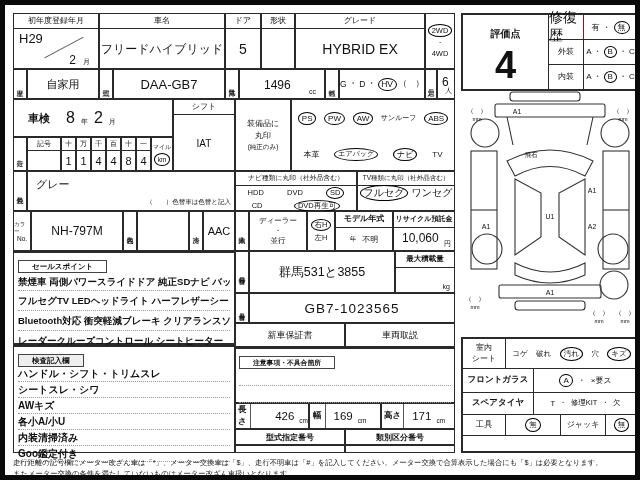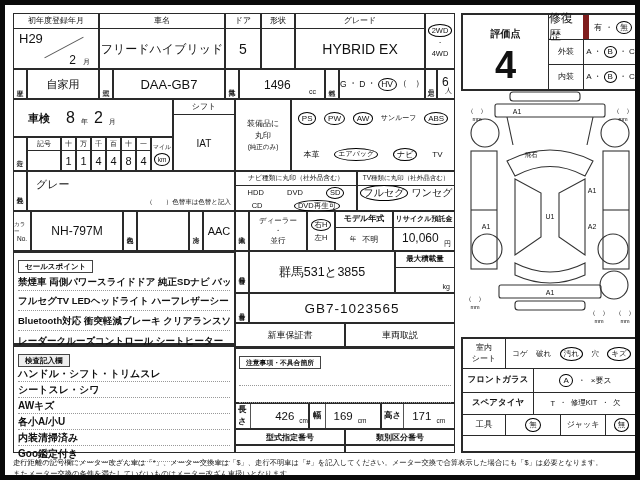--- a/index.html
+++ b/index.html
@@ -6,21 +6,21 @@
   #sheet{position:relative;width:640px;height:480px;background:#fff;border:5px solid #0a0a0a;box-sizing:border-box;
          font-family:"Liberation Sans","DejaVu Sans",sans-serif;color:#111;overflow:hidden;}
   .cell{position:absolute;box-sizing:border-box;border:1px solid #2a2a2a;background:#fff;}
   .nob{border:none;}
   .b2{border-width:2px;}
   .hd{font-size:8px;text-align:center;border-bottom:1px solid #2a2a2a;line-height:13px;height:14px;overflow:hidden;white-space:nowrap;}
   .val{display:flex;align-items:center;justify-content:center;font-size:12px;}
   .vlab{writing-mode:vertical-rl;text-orientation:upright;font-size:7px;letter-spacing:0px;display:flex;align-items:center;justify-content:center;line-height:1;}
   .circ{display:inline-flex;align-items:center;justify-content:center;border:1.4px solid #000;border-radius:50%;min-width:13px;min-height:13px;padding:0 3px;box-sizing:border-box;}
   .dline{border-bottom:1px dotted #999;}
-  .tag{display:inline-block;border:1px solid #444;background:#eee;font-size:7.5px;font-weight:bold;padding:0 6px;line-height:11px;}
+  .tag{display:inline-block;border:1px solid #444;background:#eee;font-size:7.5px;font-weight:bold;padding:0 13px;line-height:11px;}
   .tiny{font-size:7px;}
   svg text{font-family:"Liberation Sans","DejaVu Sans",sans-serif;}
   .flexc{display:flex;flex-direction:column;align-items:center;justify-content:center;}
   .flexr{display:flex;align-items:center;}
 </style>
 </head>
 <body>
 
 <div id="sheet">
 
@@ -257,21 +257,21 @@
     <div class="dline" style="height:15px;font-size:10px;font-weight:600;line-height:15px;">内装清掃済み</div>
     <div class="dline" style="height:15px;font-size:10px;font-weight:600;line-height:15px;">Goo鑑定付き</div>
   </div>
 
   <div class="cell b2" style="left:456px;top:8px;width:178px;height:78px;">
     <div style="position:absolute;left:0;top:0;width:86px;height:74px;border-right:1px solid #2a2a2a;box-sizing:border-box;">
       <div style="text-align:center;font-size:10px;font-weight:bold;padding-top:12px;">評価点</div>
       <div style="text-align:center;font-size:38px;font-weight:bold;line-height:48px;">4</div>
     </div>
     <div style="position:absolute;left:86px;top:0;width:88px;height:24px;border-bottom:1px solid #2a2a2a;display:flex;">
-      <span class="flexr" style="width:34px;justify-content:center;border-right:6px solid #7f1d1d;font-size:12px;">修復歴</span>
+      <span class="flexr" style="width:34px;justify-content:center;border-right:1px solid #7f1d1d;font-size:14px;">修復歴</span>
       <span class="flexr" style="flex:1;justify-content:center;gap:3px;font-size:8px;">
         <span>有</span>
         <span>・</span>
         <span class="circ" style="min-height:12px;">無</span>
       </span>
     </div>
     <div style="position:absolute;left:86px;top:24px;width:88px;height:25px;border-bottom:1px solid #2a2a2a;display:flex;">
       <span class="flexr" style="width:34px;justify-content:center;border-right:1px solid #2a2a2a;font-size:8px;">外装</span>
       <span class="flexr" style="flex:1;justify-content:center;gap:2px;font-size:8px;">
         <span>A</span>

